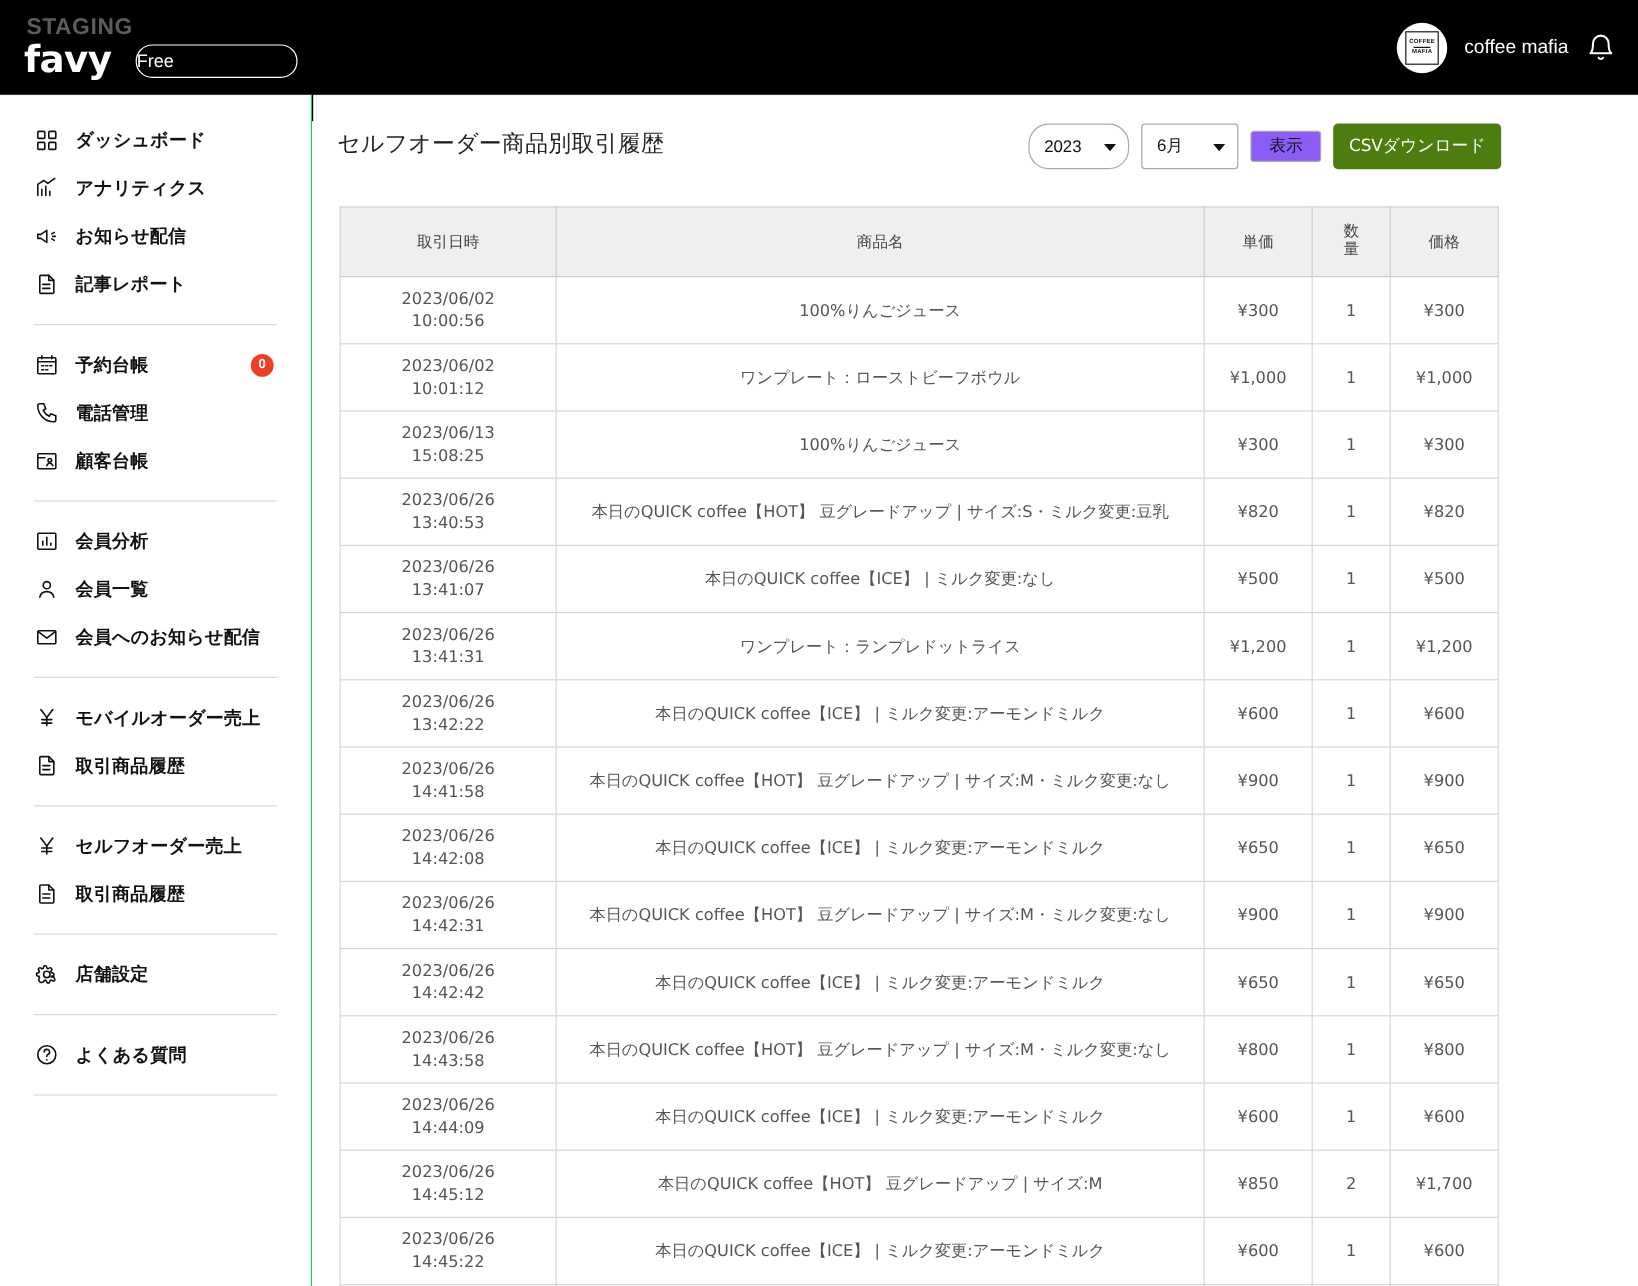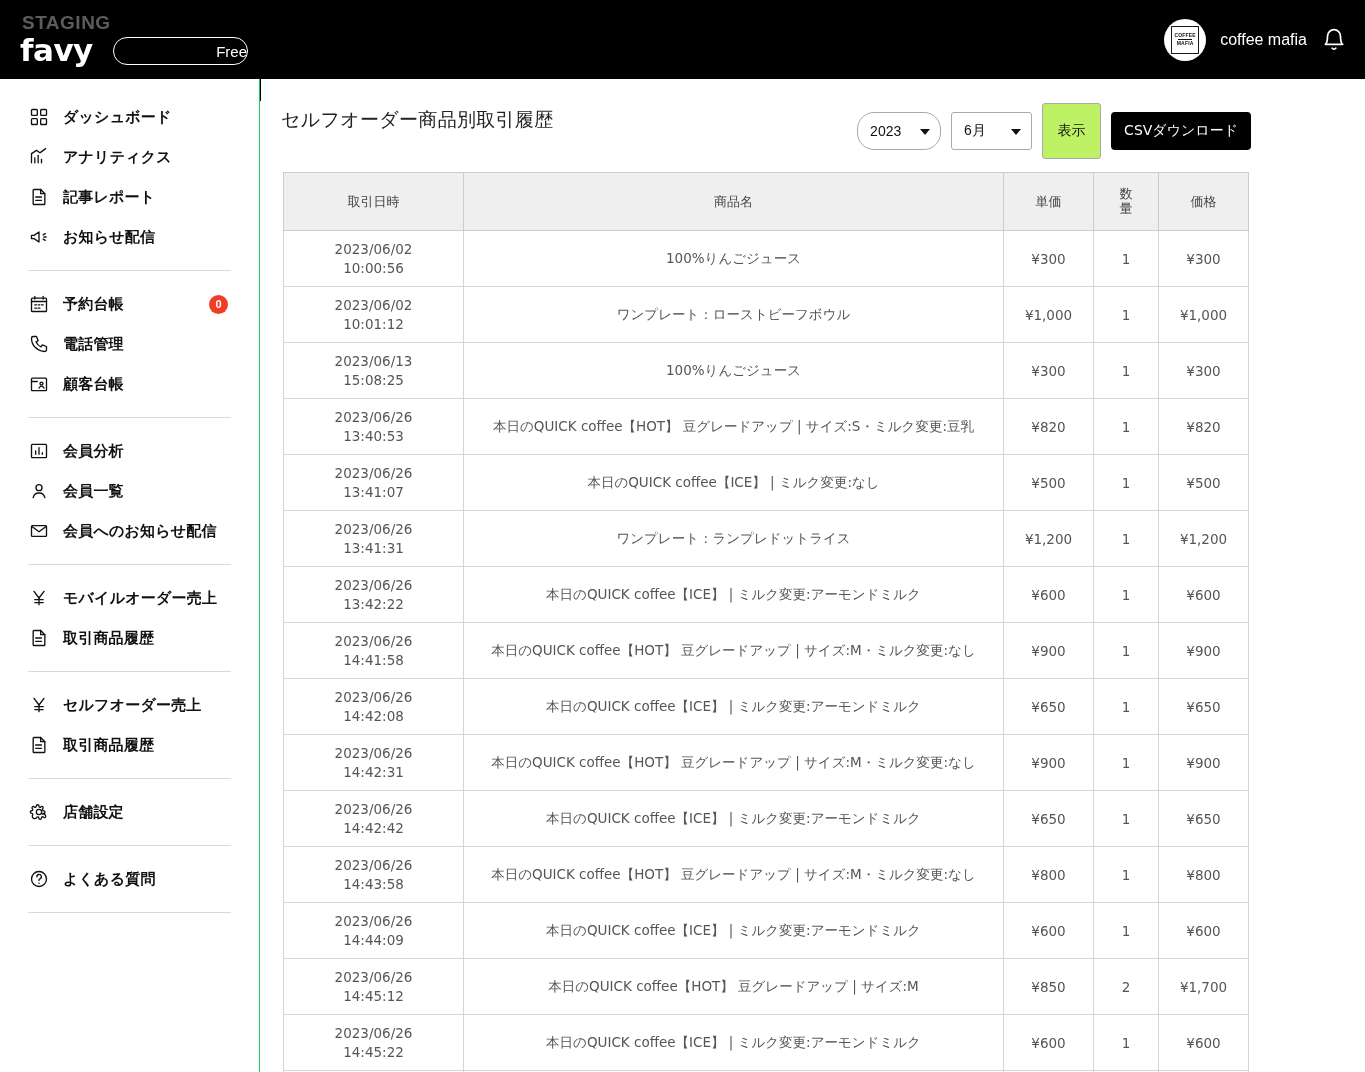--- a/index.html
+++ b/index.html
@@ -36,21 +36,21 @@
     font-size: 31px; font-weight: bold; color: #ffffff;
     letter-spacing: -0.5px;
     font-family: "DejaVu Sans", sans-serif;
     line-height: 1;
   }
   .plan-pill {
     position: absolute; left: 113px; top: 26px;
     width: 135px; height: 28px;
     border: 1.5px solid #ffffff; border-radius: 14px;
     color: #ffffff; font-size: 15px;
-    display: flex; align-items: center; justify-content: flex-end;
+    display: flex; align-items: center; justify-content: flex-start;
   }
   .topbar-right {
     position: absolute; right: 18px; top: 0; height: 79px;
     display: flex; align-items: center; gap: 14px;
   }
   .avatar {
     width: 42px; height: 42px; border-radius: 50%;
     background: #ffffff;
     display: flex; align-items: center; justify-content: center;
   }
@@ -136,30 +136,30 @@
   .sel.month { width: 81px; }
   .sel .caret {
     position: absolute; right: 10px; top: 50%;
     margin-top: -2px;
     width: 0; height: 0;
     border-left: 5px solid transparent;
     border-right: 5px solid transparent;
     border-top: 6px solid #111;
   }
   .btn-show {
-    width: 59px; height: 56px;
-    background: #bef264; border: 1px solid #a9a9a9; border-radius: 3px;
+    width: 59px; height: 26px;
+    background: #8b5cf6; border: 1px solid #a9a9a9; border-radius: 3px;
     font-size: 14px; color: #111;
     display: flex; align-items: center; justify-content: center;
     cursor: pointer;
     font-family: "DejaVu Sans", sans-serif;
   }
   .btn-csv {
     height: 38px; padding: 0 13px;
-    background: #000000; border: none; border-radius: 4px;
+    background: #4d7c0f; border: none; border-radius: 4px;
     color: #ffffff; font-size: 14px;
     display: flex; align-items: center; justify-content: center;
     cursor: pointer;
     font-family: "DejaVu Sans", sans-serif;
   }
 
   
   .table-wrap {
     position: absolute; left: 22px; top: 93px;
     width: 965px;
@@ -244,38 +244,38 @@
               <path d="M11 19v-9"></path>
               <path d="M15 19v-4"></path>
               <path d="M3 8l6-4 4 3 7-5"></path>
             </svg>
           </span>
           <span class="lbl">アナリティクス</span>
         </div>
         <div class="nav-item">
           <span class="ico">
             <svg viewBox="0 0 24 24" width="20" height="20" fill="none" stroke="#111" stroke-width="1.6" stroke-linecap="round" stroke-linejoin="round">
+              <path d="M3 10v4h3l6 4V6L6 10H3z"></path>
+              <path d="M17 9.5l2.5-1.5"></path>
+              <path d="M17.8 12h2.7"></path>
+              <path d="M17 14.5l2.5 1.5"></path>
+            </svg>
+          </span>
+          <span class="lbl">お知らせ配信</span>
+        </div>
+        <div class="nav-item">
+          <span class="ico">
+            <svg viewBox="0 0 24 24" width="20" height="20" fill="none" stroke="#111" stroke-width="1.6" stroke-linecap="round" stroke-linejoin="round">
               <path d="M14 3H6a1 1 0 0 0-1 1v16a1 1 0 0 0 1 1h12a1 1 0 0 0 1-1V8z"></path>
               <path d="M14 3v5h5"></path>
               <path d="M8 12h7"></path>
               <path d="M8 16h7"></path>
             </svg>
           </span>
           <span class="lbl">記事レポート</span>
-        </div>
-        <div class="nav-item">
-          <span class="ico">
-            <svg viewBox="0 0 24 24" width="20" height="20" fill="none" stroke="#111" stroke-width="1.6" stroke-linecap="round" stroke-linejoin="round">
-              <path d="M3 10v4h3l6 4V6L6 10H3z"></path>
-              <path d="M17 9.5l2.5-1.5"></path>
-              <path d="M17.8 12h2.7"></path>
-              <path d="M17 14.5l2.5 1.5"></path>
-            </svg>
-          </span>
-          <span class="lbl">お知らせ配信</span>
         </div>
       </div>
       <div class="nav-divider"></div>
       <div class="nav-group">
         <div class="nav-item">
           <span class="ico">
             <svg viewBox="0 0 24 24" width="20" height="20" fill="none" stroke="#111" stroke-width="1.6" stroke-linecap="round" stroke-linejoin="round">
               <rect x="3" y="5" width="18" height="16" rx="1"></rect>
               <path d="M3 9h18"></path>
               <path d="M7 3v3M17 3v3"></path>

